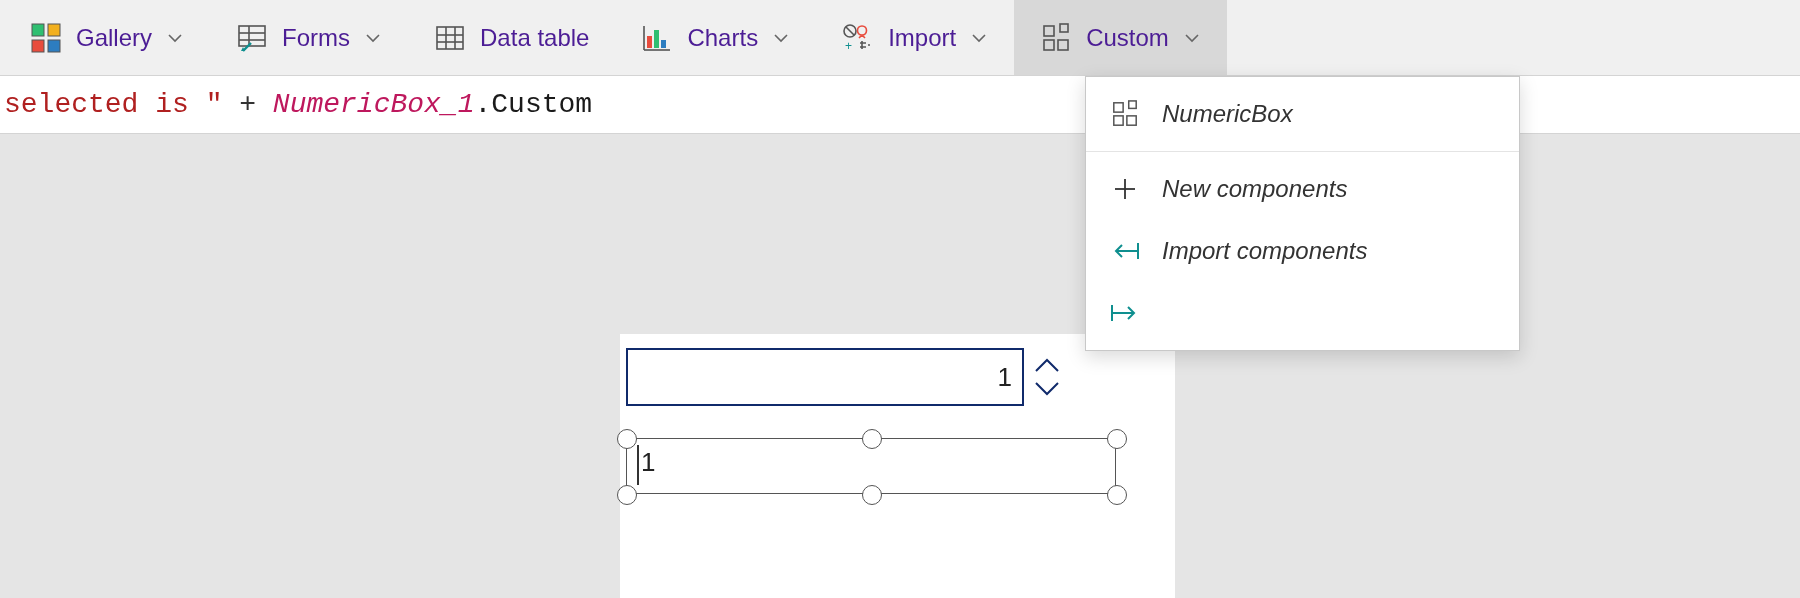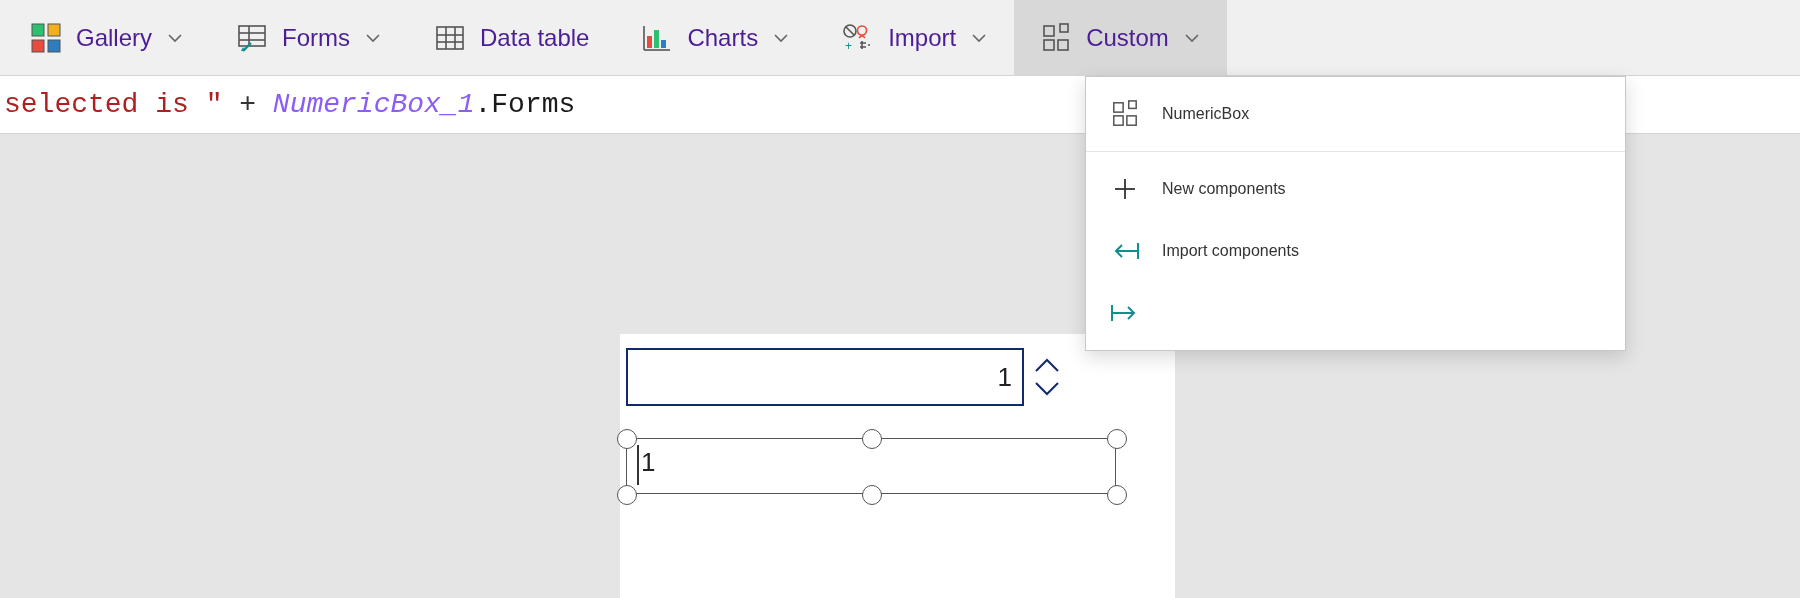--- a/index.html
+++ b/index.html
@@ -37,21 +37,21 @@
     border-bottom: 1px solid #d4d4d4;
     display: flex;
     align-items: center;
     padding: 0 4px;
     font-family: Consolas, "Courier New", monospace;
     font-size: 28px;
     white-space: pre;
   }
   .fb-red { color: #b02020; }
   .fb-op  { color: #333; }
-  .fb-ident { color: #8b5cf6; font-style: italic; }
+  .fb-ident { color: #be185d; font-style: italic; }
   .fb-black { color: #1a1a1a; }
   
   .canvas-area {
     position: absolute;
     top: 134px; left: 0; right: 0; bottom: 0;
     background: #e5e5e5;
   }
   
   .component-surface {
     position: absolute;
@@ -95,27 +95,28 @@
     position: absolute;
     left: 10px; top: 6px; width: 2px; height: 40px; background:#333;
   }
   .handle {
     width: 20px; height: 20px; border: 1px solid #555; border-radius: 50%; background:#fff; position:absolute;
   }
   
   .dropdown {
     position: absolute;
     left: 1085px; top: 76px;
-    width: 541px;
+    width: 435px;
     background: #fff;
     border: 1px solid #c8c8c8;
     box-shadow: 0 6px 18px rgba(0,0,0,.15);
-    font-size: 16px;
+    font-size: 24px;
     color: #333;
     z-index: 10;
+    font-style: italic;
   }
   .dropdown .group { padding: 6px 0; }
   .dropdown .sep { border-top: 1px solid #e4e4e4; }
   .dd-item {
     display:flex; align-items:center; gap: 22px;
     padding: 16px 24px;
     cursor: pointer;
   }
   .dd-icon { width: 30px; height: 30px; display:flex; align-items:center; justify-content:center; flex-shrink:0; }
 </style>
@@ -225,21 +226,21 @@
           <polyline points="3,6 9,12 15,6"></polyline>
         </svg>
     </span>
   </div>
 </div>
 
 <div class="formula-bar">
   <span class="fb-red">selected is "</span>
   <span class="fb-op"> + </span>
   <span class="fb-ident">NumericBox_1</span>
-  <span class="fb-black">.Forms</span>
+  <span class="fb-black">.Custom</span>
 </div>
 
 <div class="canvas-area">
   <div class="component-surface">
 
     <div class="numeric-input-box">
       <span>1</span>
     </div>
     <div class="updown">
       <svg width="30" height="20" viewBox="0 0 30 20" fill="none" stroke-width="2">

